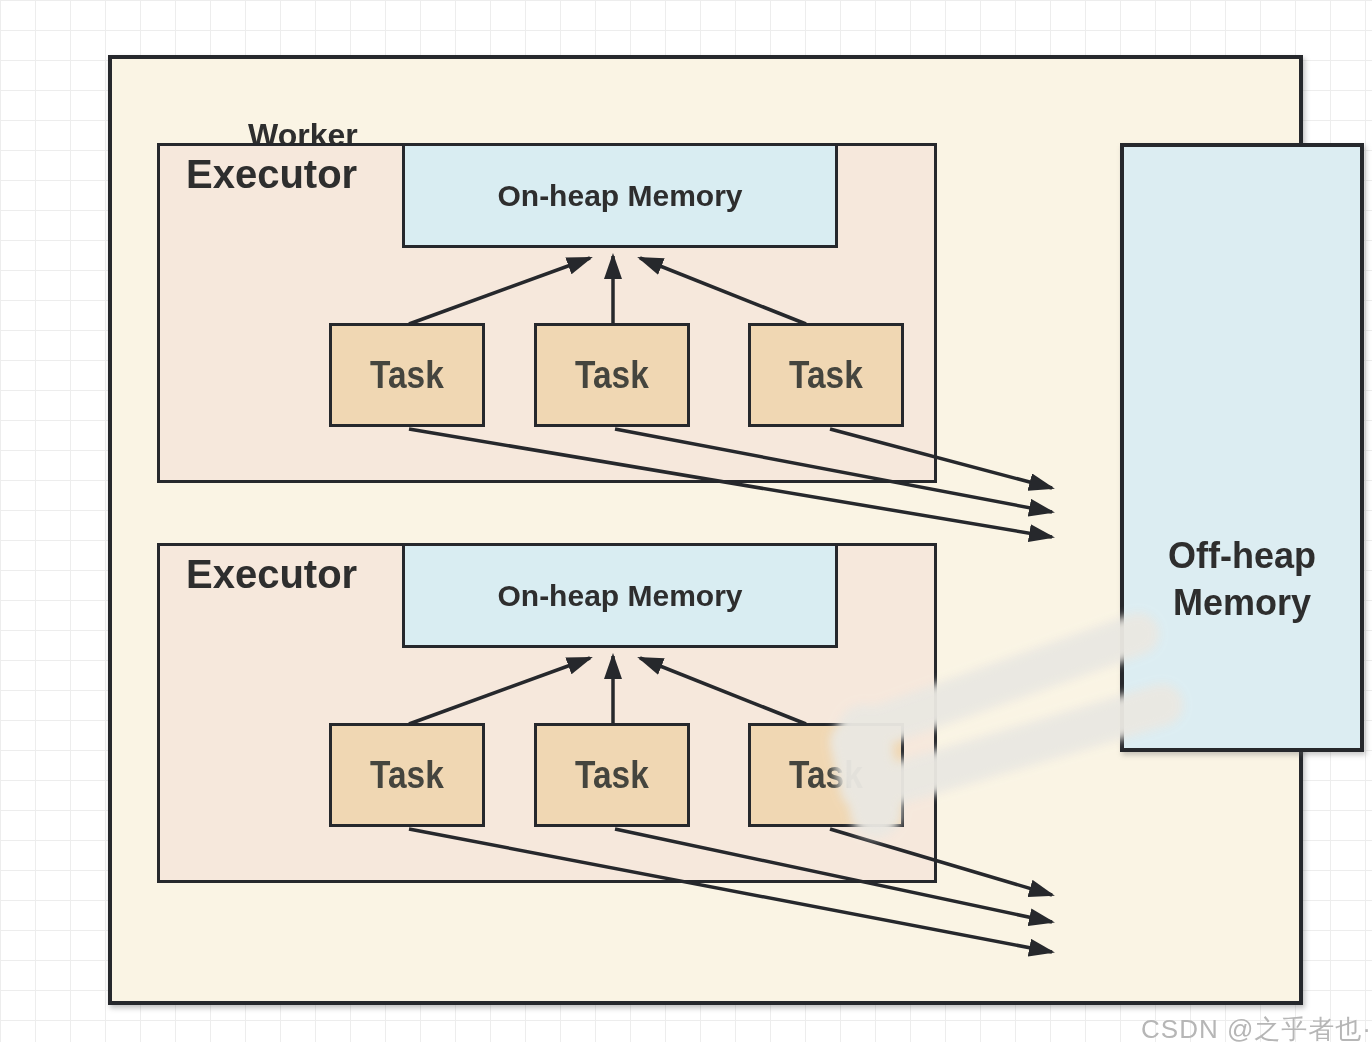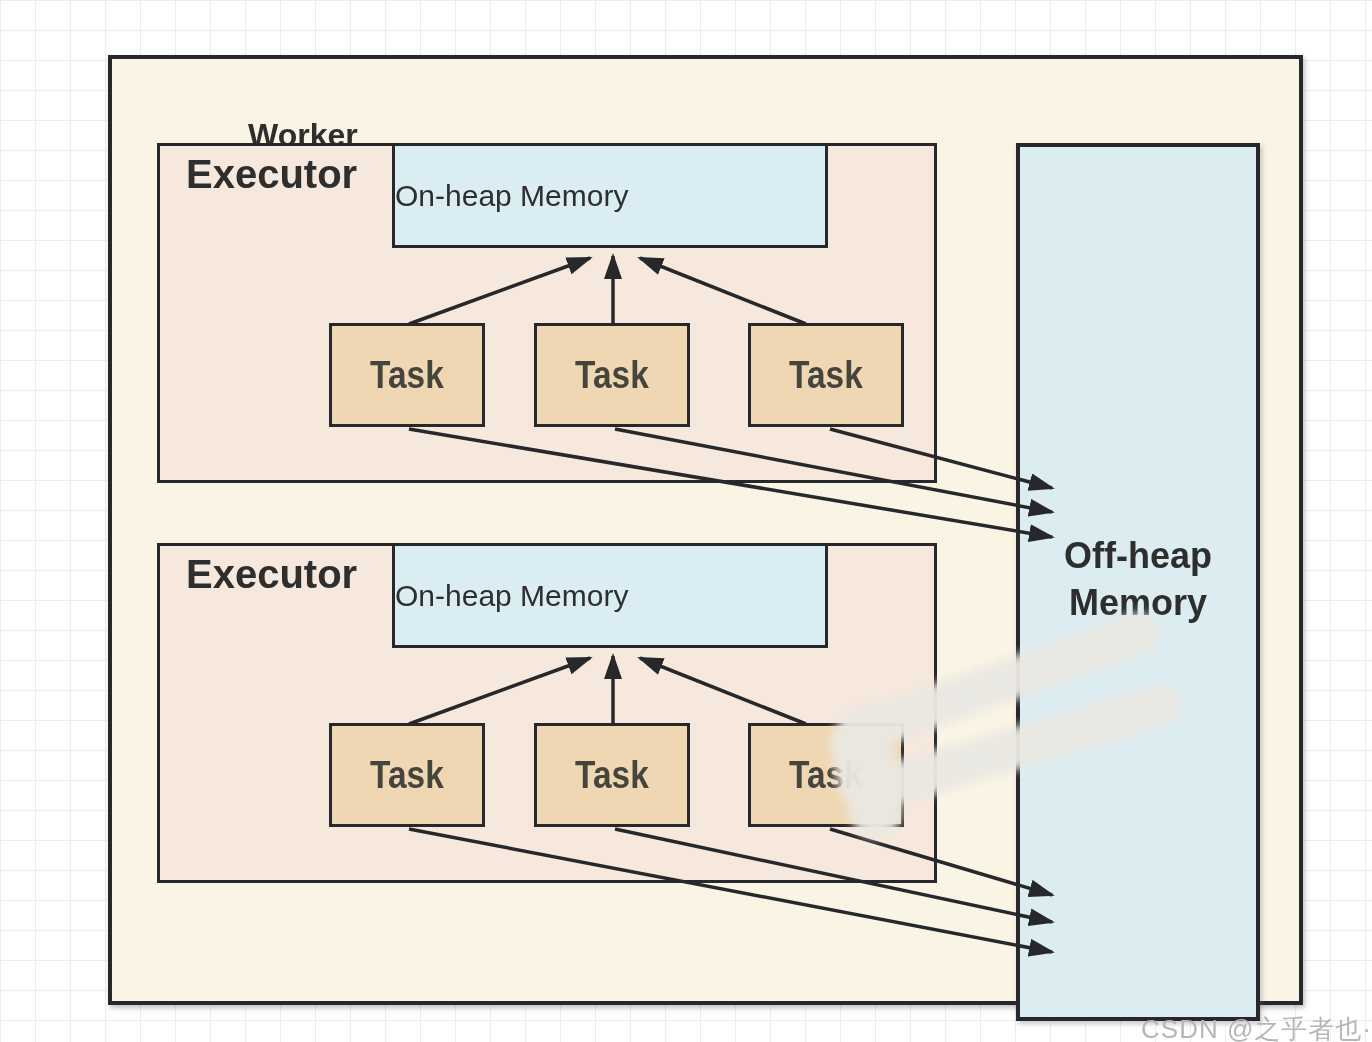--- a/index.html
+++ b/index.html
@@ -33,43 +33,43 @@
     background:#f6e8dc;border-width:3px;
   }
   .executor-1{top:143px;}
   .executor-2{top:543px;}
   .executor-label{
     position:absolute;left:26px;top:6px;
     font-size:40px;font-weight:bold;color:#2e2e2e;
   }
 
   .onheap{
-    left:392px;width:436px;height:105px;
+    left:402px;width:436px;height:105px;
     background:#d9edf2;border-width:3px;
-    display:flex;align-items:center;
-    font-size:30px;font-weight:normal;color:#2e2e2e;
+    display:flex;align-items:center;justify-content:center;
+    font-size:30px;font-weight:bold;color:#2e2e2e;
   }
   .onheap-1{top:143px;}
   .onheap-2{top:543px;}
 
   .task{
     width:156px;height:104px;
     background:#f0d7b3;border-width:3px;
     display:flex;align-items:center;justify-content:center;
     font-size:38px;font-weight:700;color:#45453e;
   }
   .task .tlabel{display:inline-block;transform:scaleX(.88);}
   .row1{top:323px;}
   .row2{top:723px;}
   .tcol1{left:329px;}
   .tcol2{left:534px;}
   .tcol3{left:748px;}
 
   .offheap{
-    left:1016px;top:143px;width:244px;height:878px;
+    left:1120px;top:143px;width:244px;height:609px;
     background:#dcedf2;border-width:4px;
     box-shadow:2px 3px 5px rgba(100,100,100,.35);
   }
   .offheap-text{
     position:absolute;left:0;top:385px;width:100%;
     text-align:center;font-size:36px;font-weight:bold;color:#2e2e2e;line-height:47px;
   }
 
   svg.overlay{position:absolute;left:0;top:0;pointer-events:none;}
 

